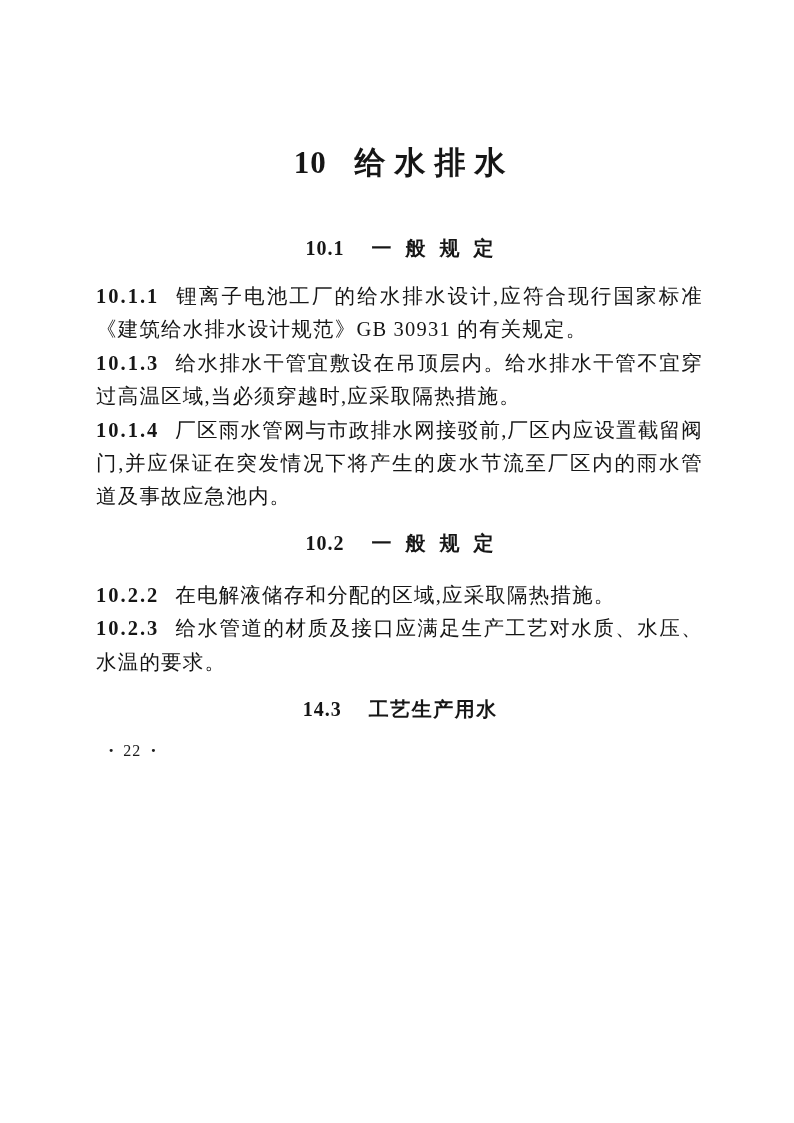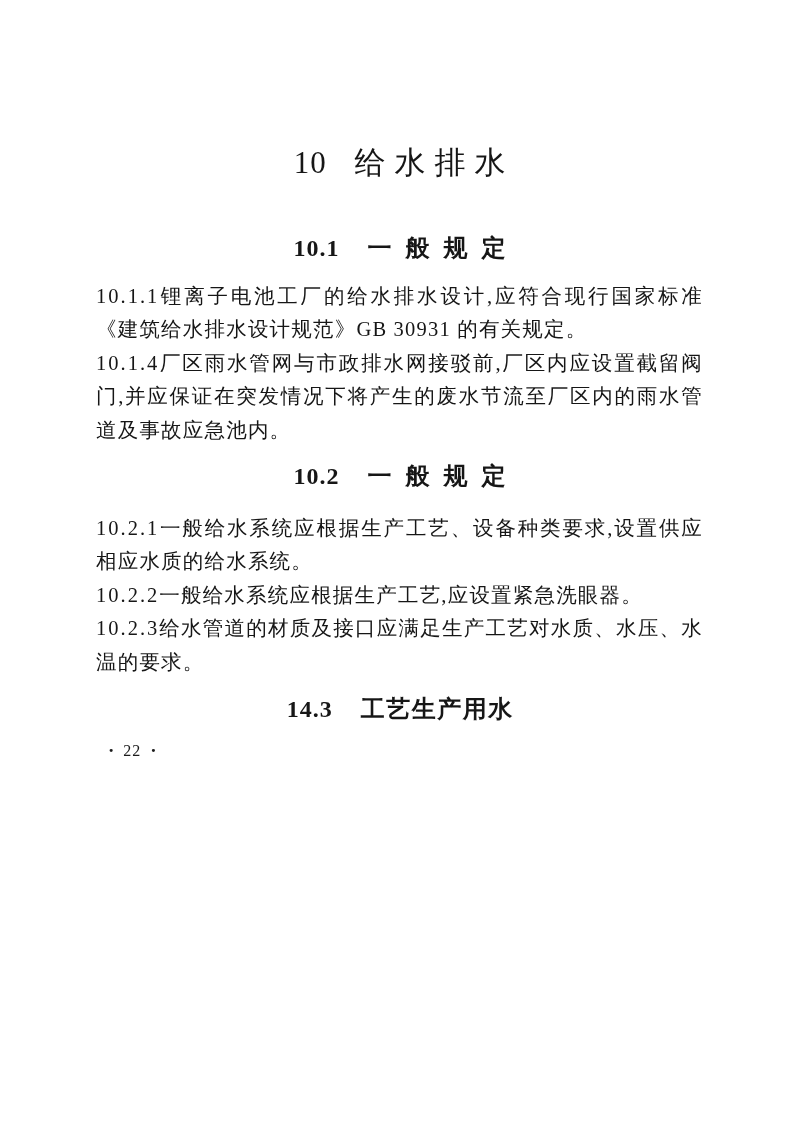--- a/index.html
+++ b/index.html
@@ -15,31 +15,31 @@
     overflow: hidden;
   }
   .content { padding: 0 91px 0 96px; }
 
   
   h1.chapter {
     margin: 0;
     padding-top: 147px;
     font-size: 31px;
     line-height: 32px;
-    font-weight: normal;
+    font-weight: bold;
     text-align: center;
     white-space: nowrap;
   }
   .ch-num { margin-right: 20px; letter-spacing: 1px; }
   .ch-ttl { letter-spacing: 9px; margin-right: -9px; }
 
   
   h2.section {
     margin: 0;
-    font-size: 24px;
+    font-size: 20px;
     line-height: 26px;
     font-weight: bold;
     text-align: center;
     white-space: nowrap;
   }
   h2.sec1 { margin-top: 56px; }
   h2.sec2 { margin-top: 16px; }
   h2.sec3 { margin-top: 17px; }
   .sec-num { margin-right: 22px; letter-spacing: 1px; }
   .sec-ttl.wide   { letter-spacing: 14px;  margin-right: -14px; }
@@ -50,23 +50,23 @@
     font-size: 20.5px;
     line-height: 33.4px;
     text-align: justify;
     text-align-last: left;
   }
   .clauses.group1 { margin-top: 19px; }
   .clauses.group2 { margin-top: 23px; }
   .clauses.group3 { margin-top: 19px; }
   p.clause { margin: 0; }
   .clause-num {
-    font-weight: normal;
+    font-weight: bold;
     letter-spacing: 2px;
-    margin-right: 0;
+    margin-right: 16px;
     white-space: nowrap;
   }
   .clause-text { letter-spacing: 1.2px; }
 
   
   .footer {
     margin-top: 4px;
     padding-left: 12px;
     font-size: 16px;
     line-height: 20px;
@@ -92,30 +92,30 @@
       <span class="ch-num">10</span>
       <span class="ch-ttl">给水排水</span>
     </h1>
 
     <h2 class="section sec1">
       <span class="sec-num">10.1</span>
       <span class="sec-ttl wide">一般规定</span>
     </h2>
     <div class="clauses group1">
       <p class="clause"><span class="clause-num">10.1.1</span><span class="clause-text">锂离子电池工厂的给水排水设计,应符合现行国家标准《建筑给水排水设计规范》GB 30931 的有关规定。</span></p>
+      <p class="clause"><span class="clause-num">10.1.3</span><span class="clause-text">给水排水干管宜敷设在吊顶层内。给水排水干管不宜穿过高温区域,当必须穿越时,应采取隔热措施。</span></p>
       <p class="clause"><span class="clause-num">10.1.4</span><span class="clause-text">厂区雨水管网与市政排水网接驳前,厂区内应设置截留阀门,并应保证在突发情况下将产生的废水节流至厂区内的雨水管道及事故应急池内。</span></p>
     </div>
 
     <h2 class="section sec2">
       <span class="sec-num">10.2</span>
       <span class="sec-ttl wide">一般规定</span>
     </h2>
     <div class="clauses group2">
-      <p class="clause"><span class="clause-num">10.2.1</span><span class="clause-text">一般给水系统应根据生产工艺、设备种类要求,设置供应相应水质的给水系统。</span></p>
-      <p class="clause"><span class="clause-num">10.2.2</span><span class="clause-text">一般给水系统应根据生产工艺,应设置紧急洗眼器。</span></p>
+      <p class="clause"><span class="clause-num">10.2.2</span><span class="clause-text">在电解液储存和分配的区域,应采取隔热措施。</span></p>
       <p class="clause"><span class="clause-num">10.2.3</span><span class="clause-text">给水管道的材质及接口应满足生产工艺对水质、水压、水温的要求。</span></p>
     </div>
 
     <h2 class="section sec3">
       <span class="sec-num">14.3</span>
       <span class="sec-ttl narrow">工艺生产用水</span>
     </h2>
     <div class="clauses group3">
     </div>
 

